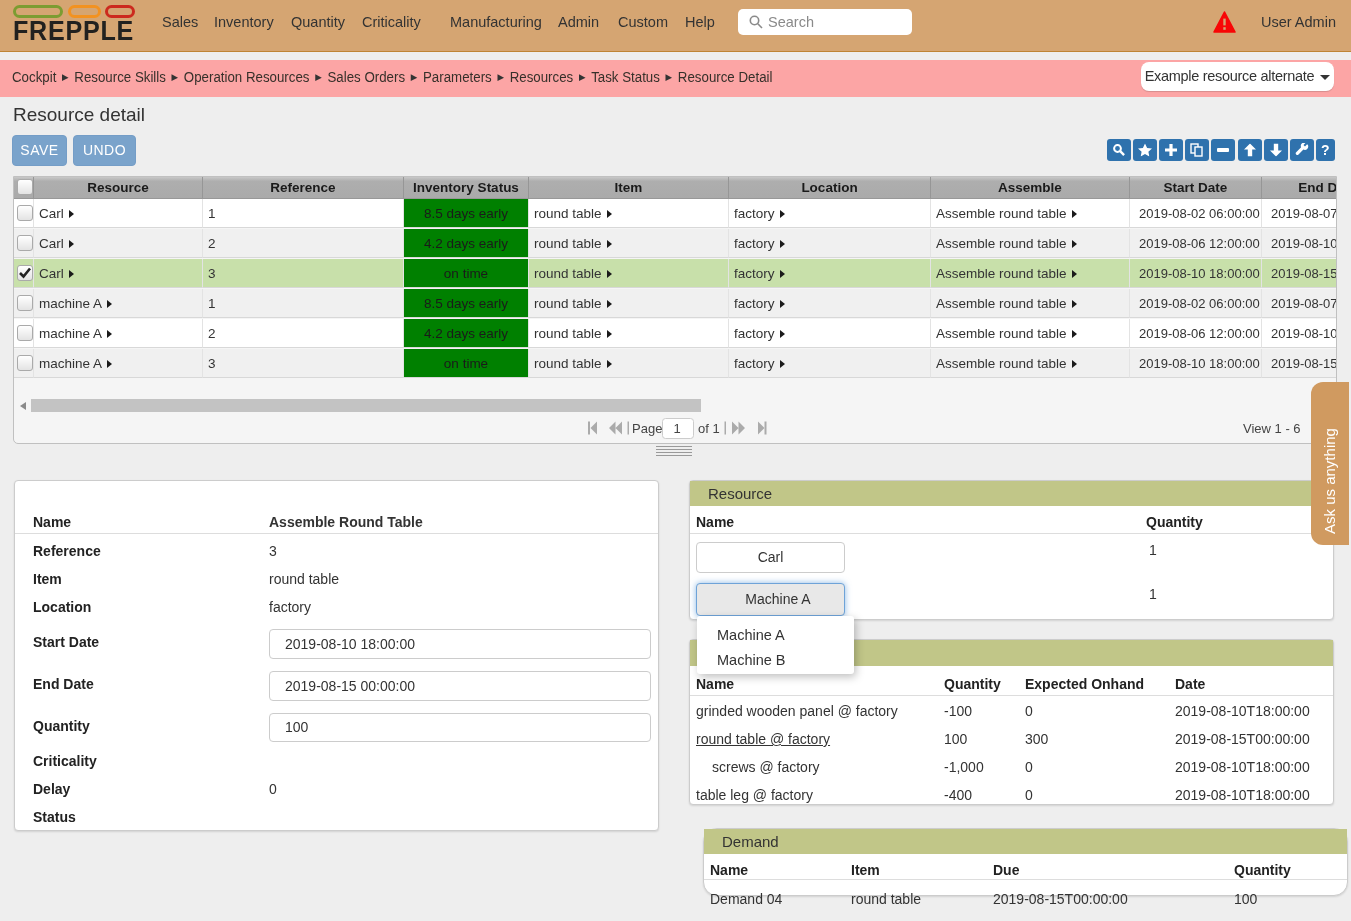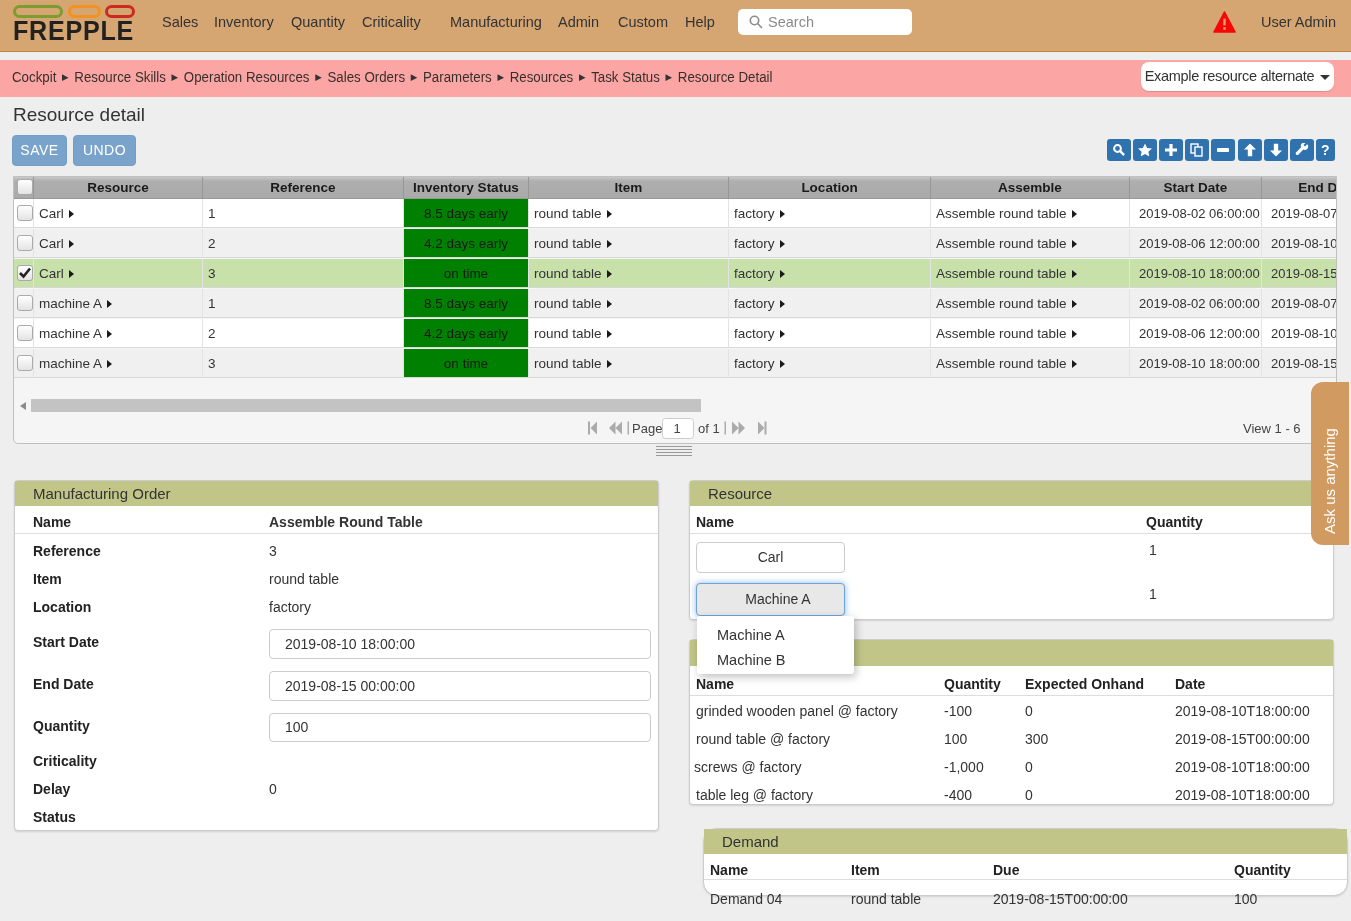--- a/index.html
+++ b/index.html
@@ -260,21 +260,20 @@
 </div>
 <div id="viewinfo">View 1 - 6</div>
 <div id="dragbars">
     <div></div>
     <div></div>
     <div></div>
     <div></div>
   </div>
 
 <div class="card" id="cardMO" style="left:14px; top:480px; width:645px; height:351px;">
-  <div class="cardhead">Manufacturing Order</div>
 <div class="lbl" style="left: 18px; top: 33px;">Name</div>
     <div class="val" style="left: 254px; top: 33px; font-weight: bold;">Assemble Round Table</div>
     <div class="hline" style="top: 52px;"></div>
     <div class="lbl" style="left: 18px; top: 62px;">Reference</div>
     <div class="val" style="left: 254px; top: 62px;">3</div>
     <div class="lbl" style="left: 18px; top: 90px;">Item</div>
     <div class="val" style="left: 254px; top: 90px;">round table</div>
     <div class="lbl" style="left: 18px; top: 118px;">Location</div>
     <div class="val" style="left: 254px; top: 118px;">factory</div>
     <div class="lbl" style="left: 18px; top: 153px;">Start Date</div>
@@ -305,25 +304,25 @@
   <div class="cardhead" style="height:26px"></div>
 <div class="lbl" style="left: 6px; top: 36px;">Name</div>
     <div class="lbl" style="left: 254px; top: 36px;">Quantity</div>
     <div class="lbl" style="left: 335px; top: 36px;">Expected Onhand</div>
     <div class="lbl" style="left: 485px; top: 36px;">Date</div>
     <div class="hline" style="top: 55px;"></div>
     <div class="val" style="left: 6px; top: 63px;">grinded wooden panel @ factory</div>
     <div class="val" style="left: 254px; top: 63px;">-100</div>
     <div class="val" style="left: 335px; top: 63px;">0</div>
     <div class="val" style="left: 485px; top: 63px;">2019-08-10T18:00:00</div>
-    <div class="val" style="left: 6px; top: 91px;">round table @ factory</div>
+    <div class="val" style="left: 6px; top: 91px; text-decoration: underline;">round table @ factory</div>
     <div class="val" style="left: 254px; top: 91px;">100</div>
     <div class="val" style="left: 335px; top: 91px;">300</div>
     <div class="val" style="left: 485px; top: 91px;">2019-08-15T00:00:00</div>
-    <div class="val" style="left: 4px; top: 119px;">screws @ factory</div>
+    <div class="val" style="left: 22px; top: 119px;">screws @ factory</div>
     <div class="val" style="left: 254px; top: 119px;">-1,000</div>
     <div class="val" style="left: 335px; top: 119px;">0</div>
     <div class="val" style="left: 485px; top: 119px;">2019-08-10T18:00:00</div>
     <div class="val" style="left: 6px; top: 147px;">table leg @ factory</div>
     <div class="val" style="left: 254px; top: 147px;">-400</div>
     <div class="val" style="left: 335px; top: 147px;">0</div>
     <div class="val" style="left: 485px; top: 147px;">2019-08-10T18:00:00</div>
   </div>
 
 <div class="card" id="cardDem" style="left:703px; top:828px; width:645px; height:68px;border-radius:14px;">

